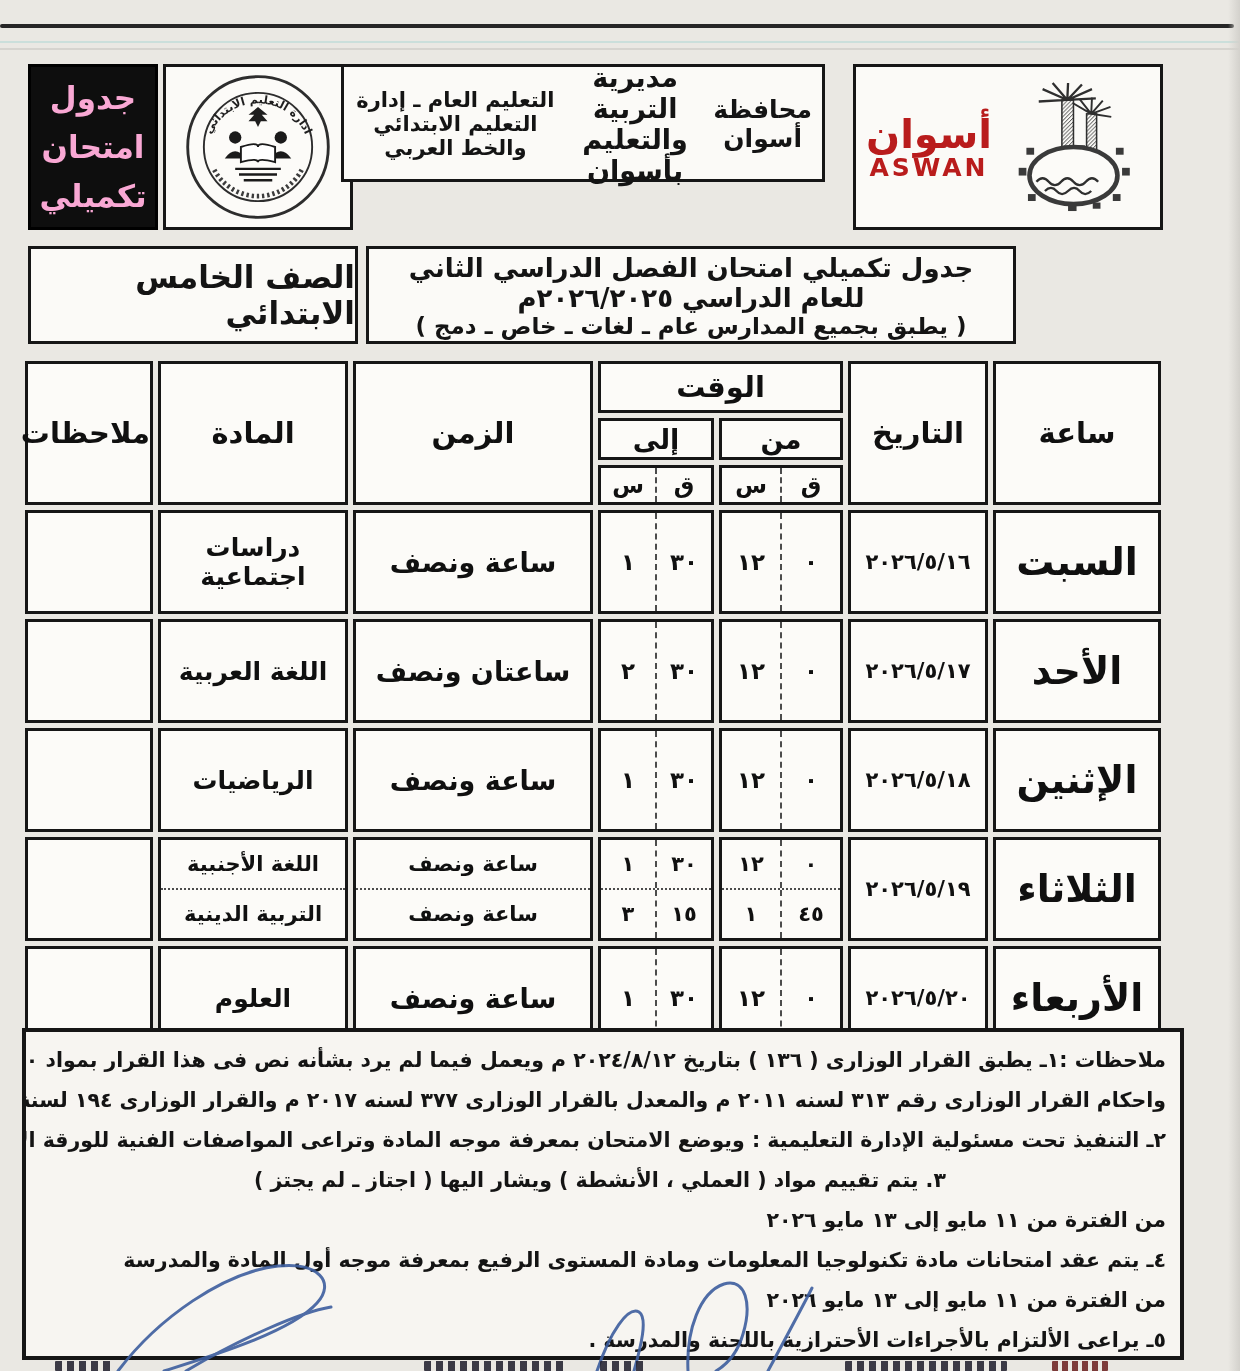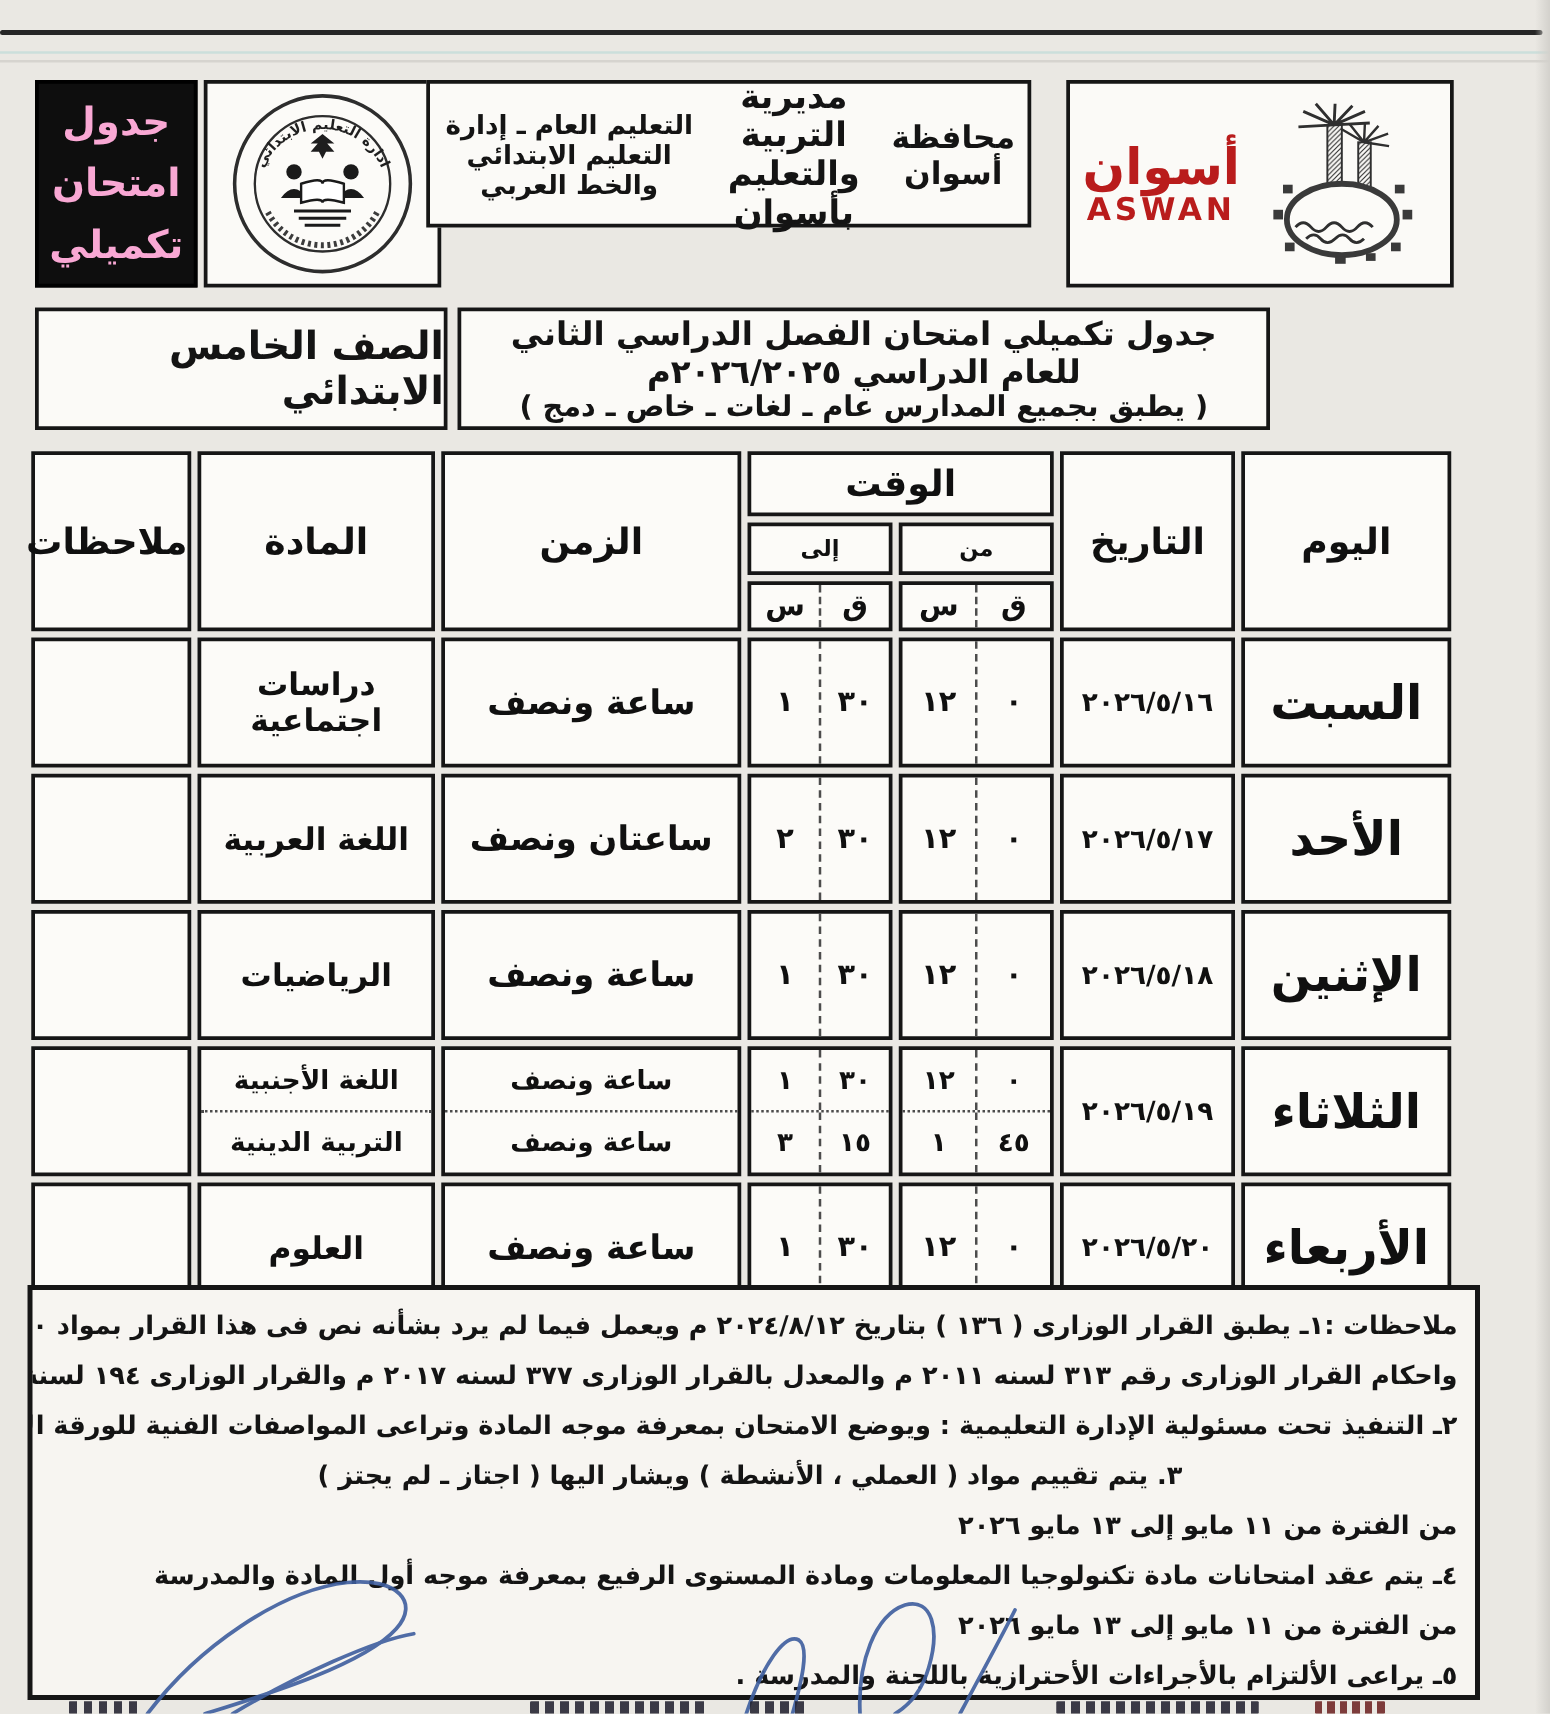--- a/index.html
+++ b/index.html
@@ -42,21 +42,21 @@
   .title-l1{font-size:26px;}
   .title-l2{font-size:23px;}
 
   
   table.sched{position:absolute;left:20px;top:356px;width:1146px;border-collapse:separate;border-spacing:5px;
     table-layout:fixed;direction:rtl;}
   table.sched td{background:#fcfbf8;border:3px solid #161616;text-align:center;vertical-align:middle;
     font-weight:700;color:#101010;padding:0;}
   td.nopad{padding:0;}
   .hr1 td{height:46px;font-size:29px;}
-  .hr2 td{height:36px;font-size:18px;margin-top:47px;}
+  .hr2 td{height:36px;font-size:27px;margin-top:47px;}
   .hr3 td{height:34px;font-size:23px;}
   .drow td{height:98px;}
   td.day-c{font-size:38px;background:#f2f0ec;}
   td.date-c{font-size:21px;}
   td.dur-c{font-size:27px;}
   td.subj-c{font-size:25px;}
   .split{display:flex;height:100%;width:100%;align-items:stretch;}
   .split > span{flex:1;display:flex;align-items:center;justify-content:center;font-size:23px;font-weight:700;}
   .split > span + span{border-left:none;border-right:2px dashed #4c4c4c;}
   .drow .split > span{font-size:23px;}
@@ -167,21 +167,21 @@
     <col style="width:168px">
       <col style="width:140px">
       <col style="width:124px">
       <col style="width:116px">
     <col style="width:240px">
       <col style="width:190px">
       <col style="width:128px">
   </colgroup>
   <tbody>
       <tr class="hr1">
-    <td rowspan="3">اليوم</td>
+    <td rowspan="3">ساعة</td>
     <td rowspan="3">التاريخ</td>
     <td colspan="2">الوقت</td>
     <td rowspan="3">الزمن</td>
     <td rowspan="3">المادة</td>
     <td rowspan="3">ملاحظات</td>
   </tr>
   <tr class="hr2">
     <td>من</td>
     <td>إلى</td>
   </tr>

